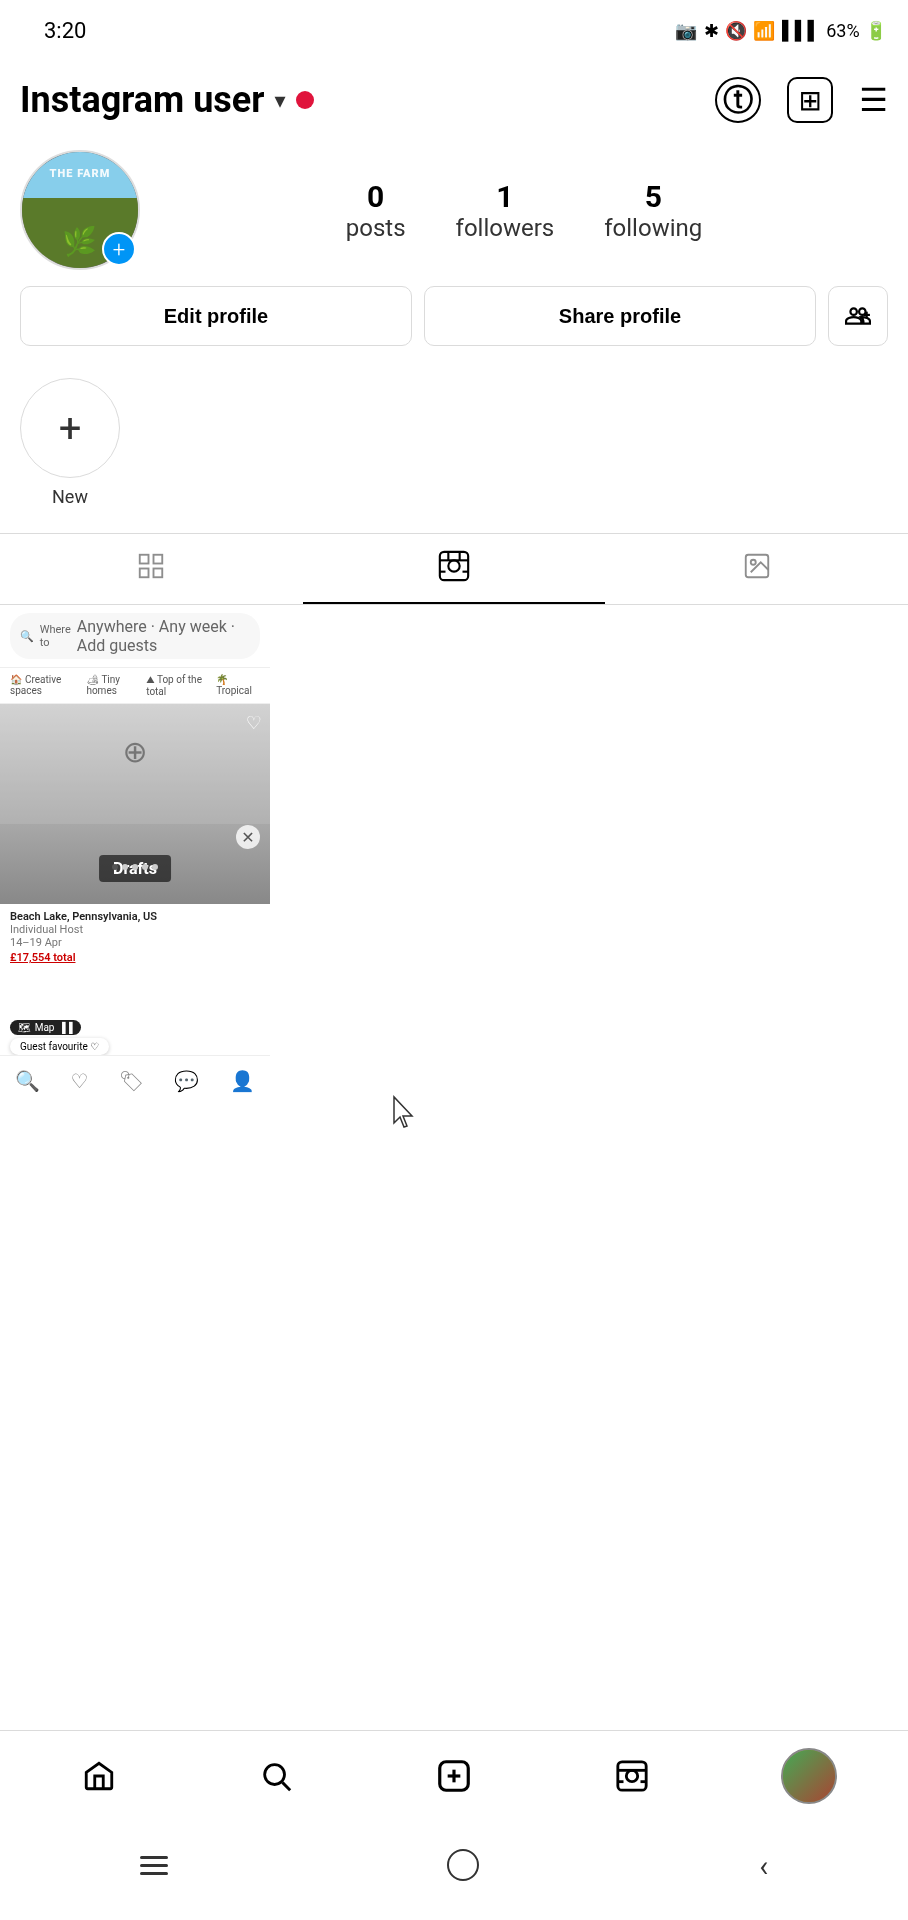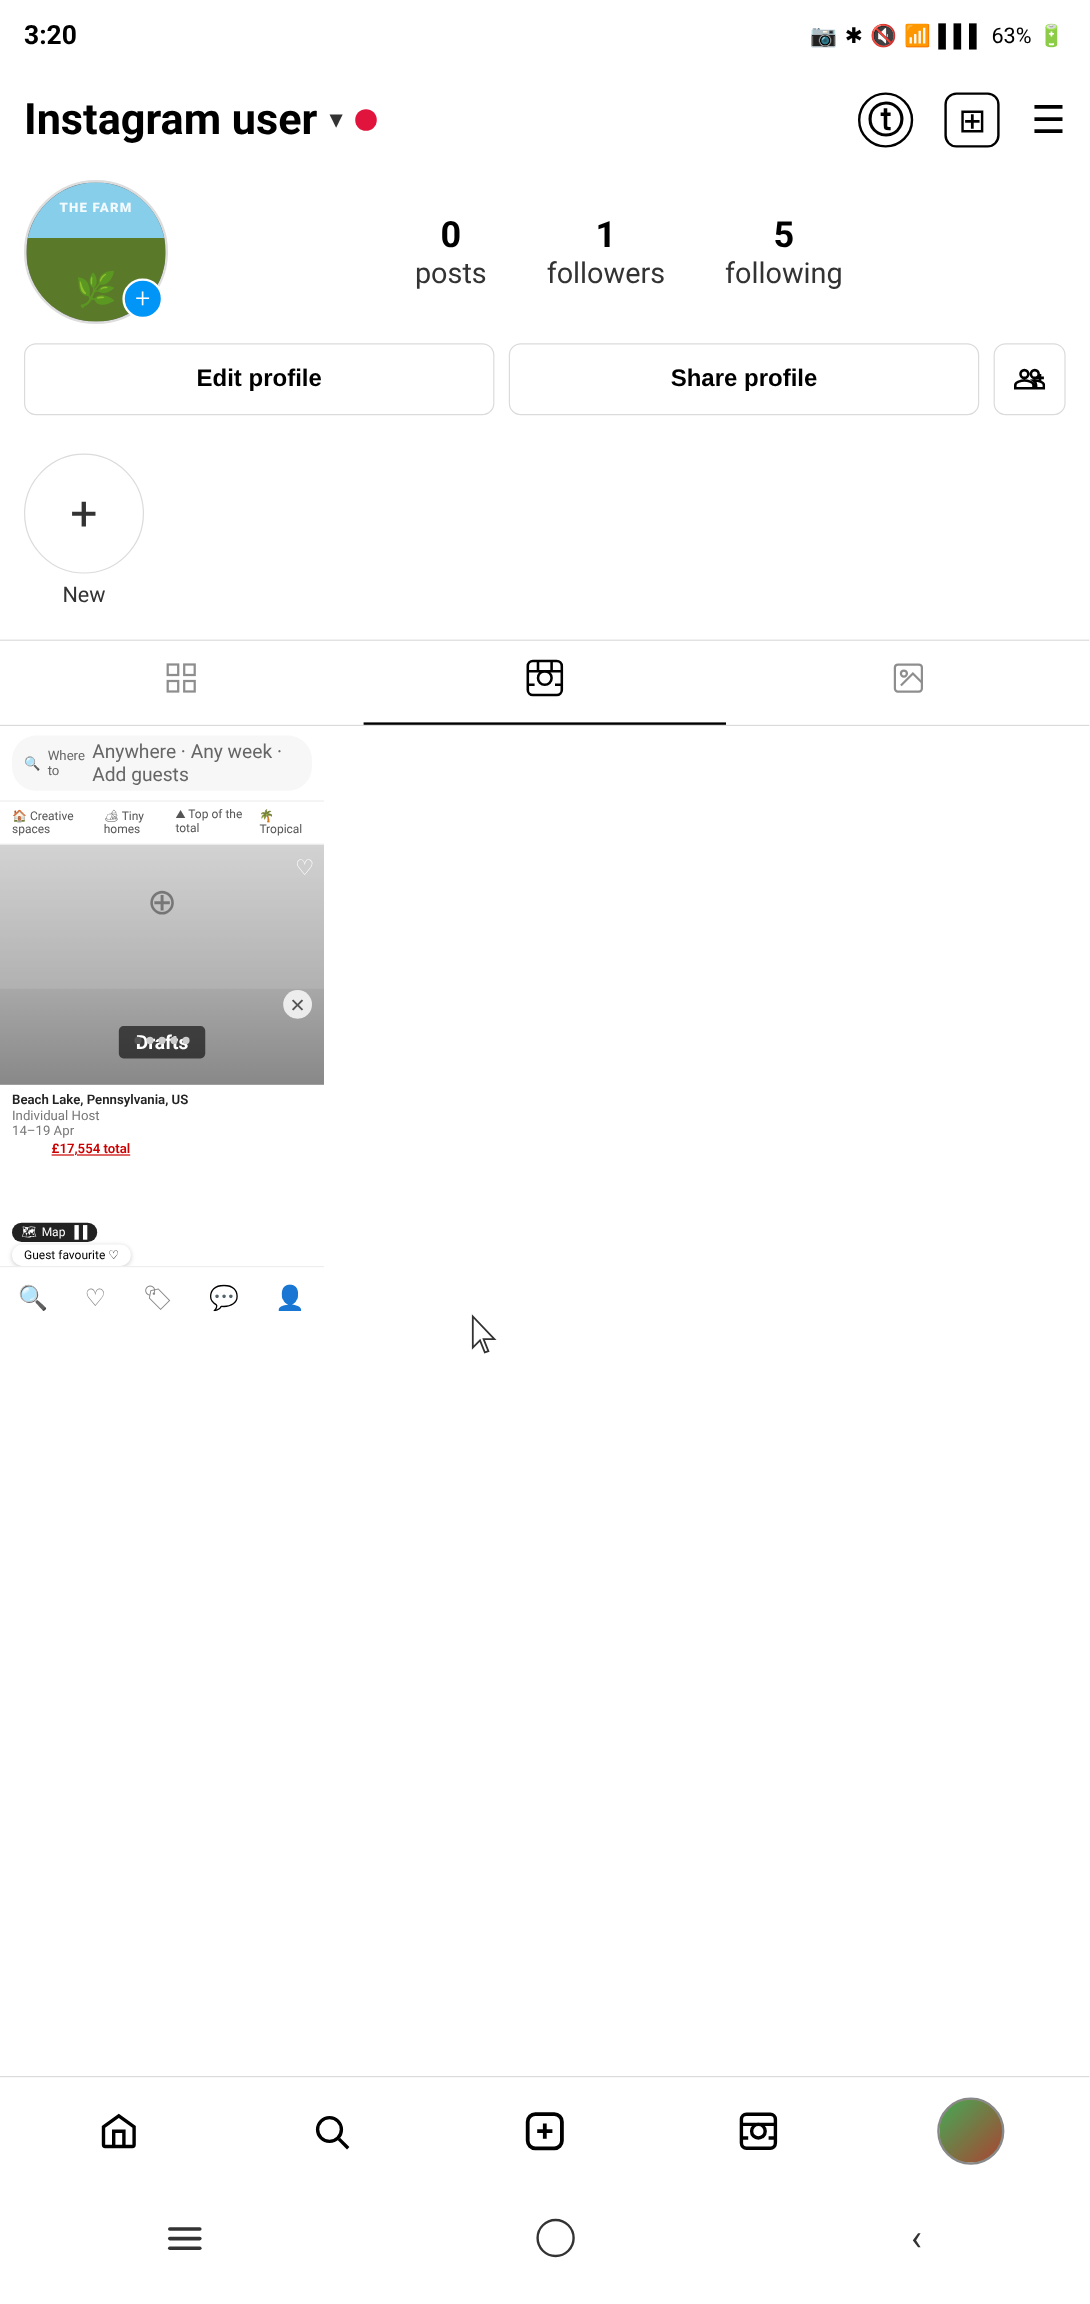--- a/index.html
+++ b/index.html
@@ -16,21 +16,22 @@
     
     .status-bar {
       display: flex;
       justify-content: space-between;
       align-items: center;
       padding: 10px 20px;
       height: 60px;
     }
     .status-time {
       font-size: 22px;
-      font-weight: 700;
+      font-weight: 400;
+      margin-left: 24px;
     }
     .status-icons {
       display: flex;
       align-items: center;
       gap: 6px;
       font-size: 18px;
     }
 
     
     .top-nav {
@@ -377,21 +378,21 @@
       background: #ccc;
     }
     .airbnb-dot.active { background: #555; }
     .airbnb-info {
       padding: 6px 10px;
       font-size: 11px;
     }
     .airbnb-location { font-weight: 600; color: #222; }
     .airbnb-host { color: #777; }
     .airbnb-dates { color: #777; }
-    .airbnb-price { color: #222; font-weight: 600; margin-top: 2px; margin-left: 33px; }
+    .airbnb-price { color: #222; font-weight: 600; margin-top: 2px; }
     .airbnb-price span { color: #c00; text-decoration: underline; }
     .airbnb-map-btn {
       display: flex;
       align-items: center;
       gap: 4px;
       background: #222;
       color: #fff;
       border-radius: 12px;
       padding: 2px 8px;
       font-size: 10px;

